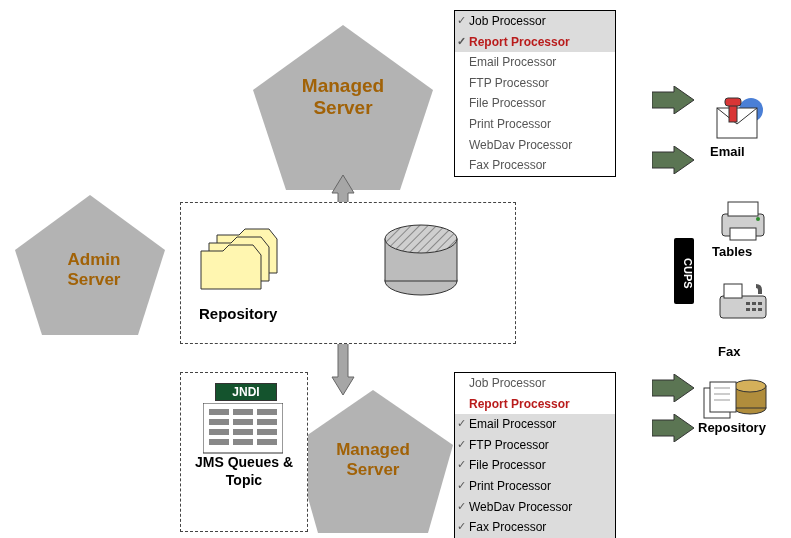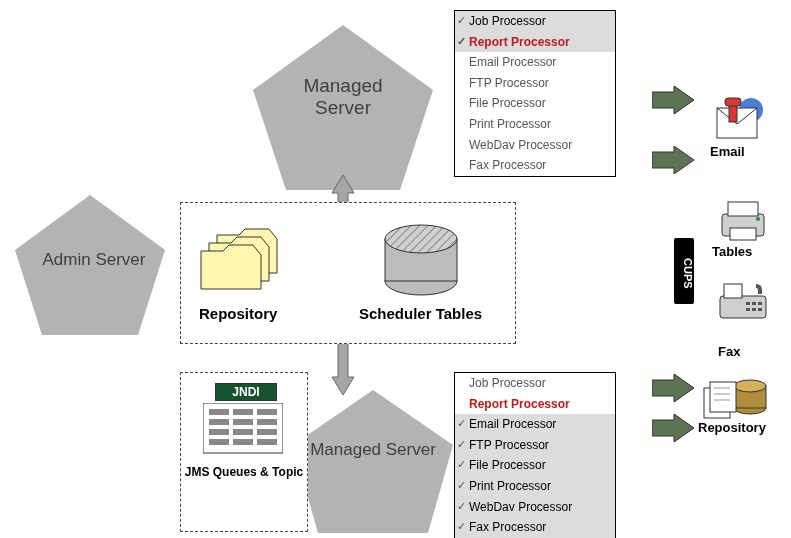--- a/index.html
+++ b/index.html
@@ -1,17 +1,17 @@
 <!DOCTYPE html>
 <html><head>
 <meta charset="utf-8">
 <style>
   body { margin: 0; font-family: Arial, Helvetica, sans-serif; background: #fff; width: 791px; height: 538px; position: relative; }
   .abs { position: absolute; }
-  .pentagon-label { font-weight: normal; text-align: center; color: #404040; }
+  .pentagon-label { font-weight: bold; text-align: center; color: #a16207; }
   .dashed-box { border: 1.5px dashed #444; background: #fff; }
   .proc-box { border: 1px solid #000; font-size: 12px; color: #555; line-height: 1.55; }
   .proc-item { padding: 1px 16px 1px 14px; position: relative; }
   .proc-item.check::before { content: "✓"; position: absolute; left: 2px; font-size: 11px; color: #555; }
   .proc-item.gray { background: #dcdcdc; color: #000; }
   .proc-item.green { color: #b91c1c; font-weight: bold; }
   .out-label { font-size: 13px; font-weight: bold; text-align: left; color: #000; }
 </style>
 </head>
 <body>
@@ -56,21 +56,20 @@
       <defs>
         <pattern id="hatch" width="6" height="6" patternUnits="userSpaceOnUse" patternTransform="rotate(45)">
           <rect width="6" height="6" fill="#cfcfcf"></rect>
           <line x1="0" y1="0" x2="0" y2="6" stroke="#888" stroke-width="2"></line>
         </pattern>
       </defs>
       <ellipse cx="40" cy="60" rx="36" ry="14" fill="#bcbcbc" stroke="#333"></ellipse>
       <rect x="4" y="18" width="72" height="42" fill="#bcbcbc" stroke="#333"></rect>
       <ellipse cx="40" cy="18" rx="36" ry="14" fill="url(#hatch)" stroke="#333"></ellipse>
     </svg>
-    <div class="abs" style="left:178px; top:102px; font-size:15px; font-weight:bold;">Scheduler Tables</div>
   </div>
 
   <div class="abs dashed-box" style="left:180px; top:372px; width:126px; height:158px;">
     <div class="abs" style="left:34px; top:10px; width:60px; background:#14532d; color:#fff; font-size:12px; font-weight:bold; text-align:center; border:1px solid #333; padding:1px 0;">JNDI</div>
     <svg class="abs" style="left:22px; top:30px;" width="80" height="55">
       <rect x="0" y="0" width="80" height="50" fill="#fff" stroke="#333"></rect>
       <g fill="#888">
         <rect x="6" y="6" width="20" height="6"></rect>
           <rect x="30" y="6" width="20" height="6"></rect>
           <rect x="54" y="6" width="20" height="6"></rect>
@@ -78,21 +77,21 @@
           <rect x="30" y="16" width="20" height="6"></rect>
           <rect x="54" y="16" width="20" height="6"></rect>
         <rect x="6" y="26" width="20" height="6"></rect>
           <rect x="30" y="26" width="20" height="6"></rect>
           <rect x="54" y="26" width="20" height="6"></rect>
         <rect x="6" y="36" width="20" height="6"></rect>
           <rect x="30" y="36" width="20" height="6"></rect>
           <rect x="54" y="36" width="20" height="6"></rect>
       </g>
     </svg>
-    <div class="abs" style="left:0; top:92px; width:100%; text-align:center; font-size:12px; font-weight:bold; line-height:1.3;">JMS Queues &amp; Topic</div>
+    <div class="abs" style="left:0; top:80px; width:100%; text-align:center; font-size:14px; font-weight:bold; line-height:1.3;">JMS Queues &amp; Topic</div>
   </div>
 
   <div class="abs proc-box" style="left:454px; top:10px; width:160px;" id="ptop">
       <div class="proc-item check gray">Job Processor</div>
       <div class="proc-item check gray green">Report Processor</div>
       <div class="proc-item">Email Processor</div>
       <div class="proc-item">FTP Processor</div>
       <div class="proc-item">File Processor</div>
       <div class="proc-item">Print Processor</div>
       <div class="proc-item">WebDav Processor</div>

